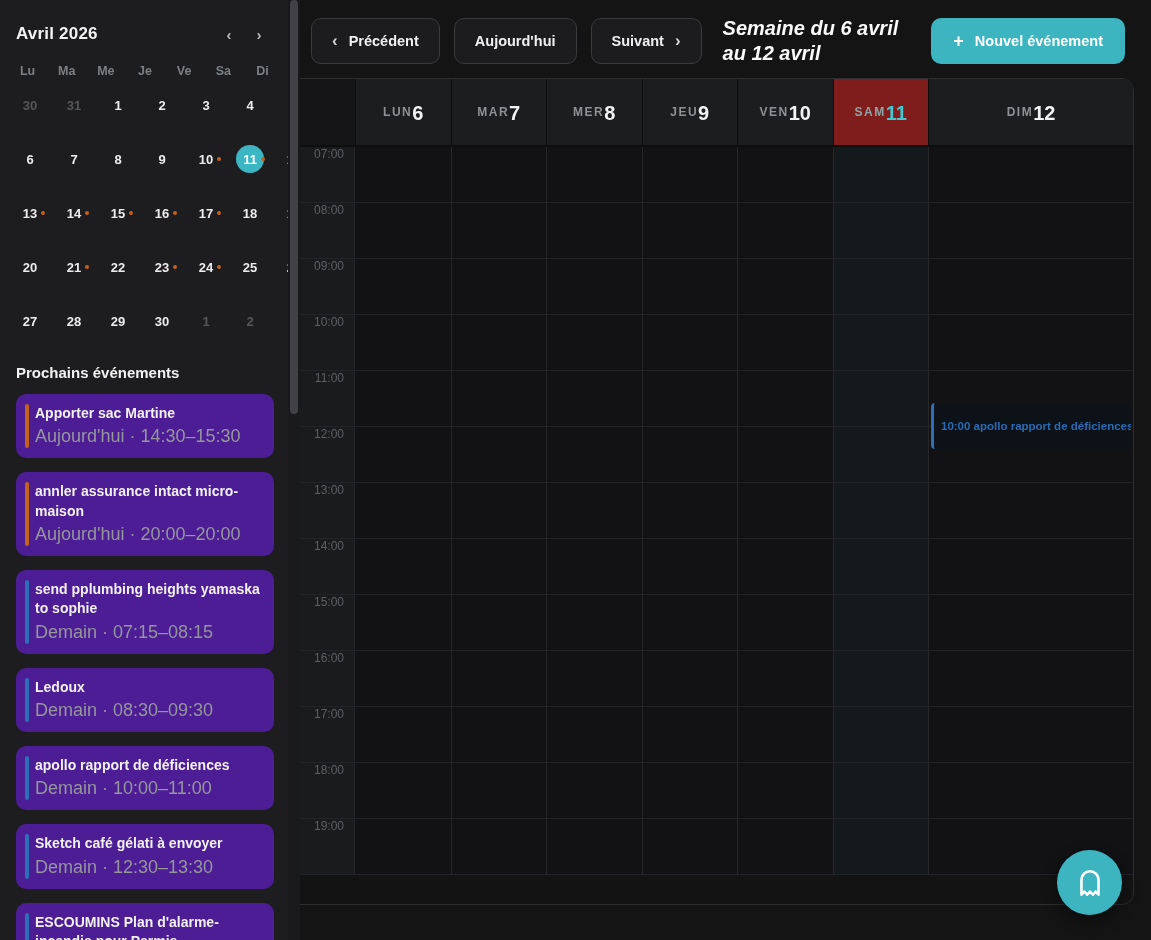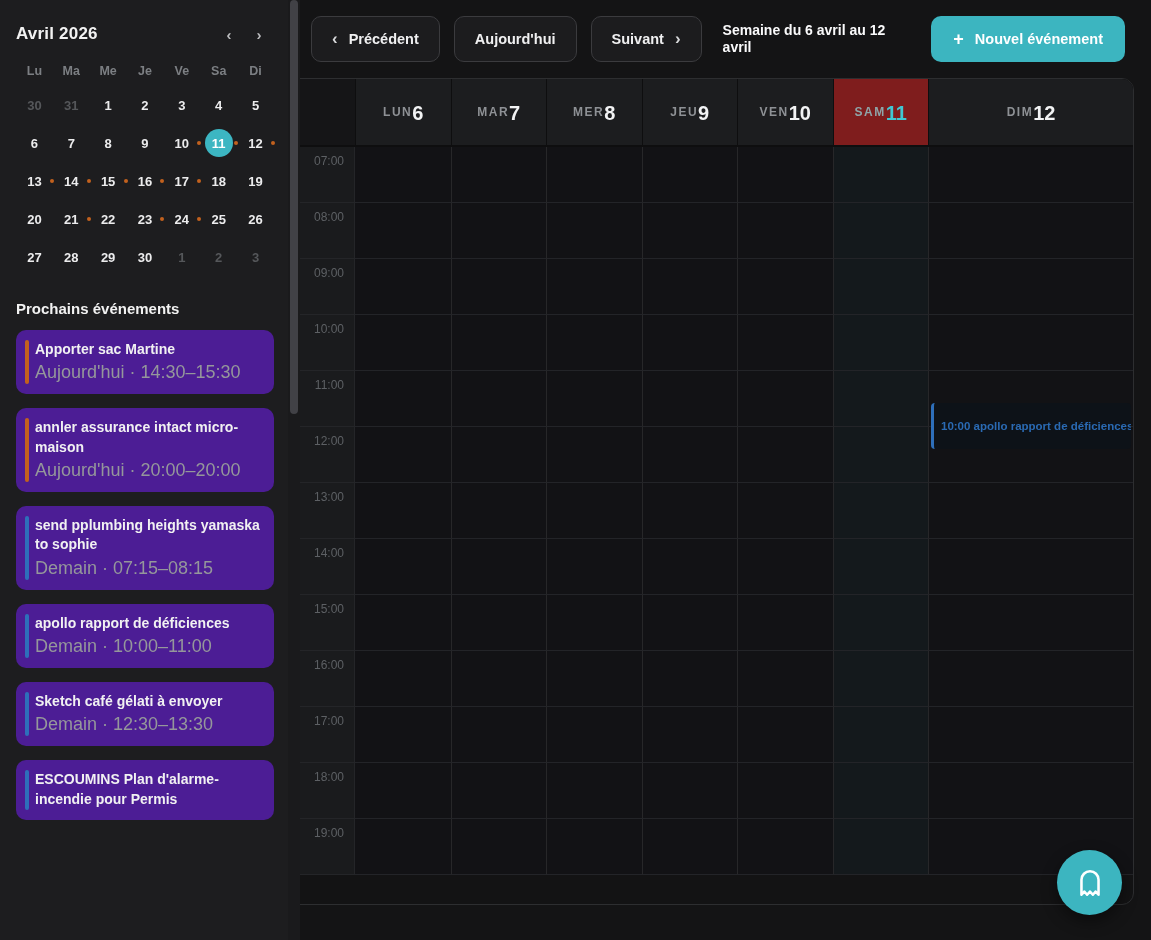--- a/index.html
+++ b/index.html
@@ -17,21 +17,21 @@
     width:288px; height:940px; background:#1d1d1f;
     padding:20px 14px 17px 16px; overflow:hidden; position:relative; flex:0 0 288px;
   }
   .side-scrollbar { position:absolute; left:288px; top:0; width:12px; height:940px; background:#1a1a1c; flex:0 0 12px; z-index:5; }
   .side-scrollbar .thumb { position:absolute; left:2px; top:0; width:8px; height:414px; background:#414146; border-radius:4px; }
 
   .cal-head { display:flex; align-items:center; margin:4px 0 12px; }
   .cal-title { flex:1; font-size:17px; font-weight:bold; letter-spacing:.2px; }
   .cal-nav { color:#b9babc; font-size:15px; font-weight:bold; width:30px; text-align:center; cursor:pointer; }
 
-  .cal-grid { display:grid; grid-template-columns:repeat(7,1fr); }
+  .cal-grid { display:grid; grid-template-columns:repeat(7,1fr);gap:16px; }
   .cal-wd { height:30px; display:flex; align-items:center; justify-content:center;
             color:#7c7f83; font-size:12.5px; font-weight:bold; }
   .cal-day { height:38px; position:relative; display:flex; align-items:center; justify-content:center;
              font-size:13px; font-weight:bold; color:#ececed; }
   .cal-day .num { width:28px; height:28px; display:flex; align-items:center; justify-content:center; border-radius:50%; }
   .cal-day.muted { color:#55575a; }
   .cal-day.selected .num { background:#3cb6c2; color:#ffffff; }
   .cal-day .dot { position:absolute; right:-1px; top:50%; margin-top:-2px; width:4px; height:4px;
                   border-radius:50%; background:#c2611e; }
 
@@ -41,42 +41,42 @@
   .ev-title { font-size:14px; font-weight:bold; line-height:1.38; color:#f1f1f2; }
   .ev-when { font-size:18px; color:#95979b; margin-top:3px; }
 
   
   .main { position:relative; flex:1; background:#141415; }
   .main-header { display:flex; align-items:center; padding:16px 26px 0 23px; }
   .btn { height:46px; padding:0 20px; background:#1c1c1e; border:1px solid #3b3b3e; border-radius:10px;
          color:#f0f0f1; font-size:14.5px; font-weight:bold; display:inline-flex; align-items:center;
          gap:11px; margin-right:14px; cursor:pointer; }
   .btn .chev { font-size:17px; color:#d7d8da; font-weight:bold; }
-  .week-title { width:178px; font-size:14px; font-weight:bold; line-height:1.25; margin-left:7px; color:#fafafb; }
+  .week-title { width:178px; font-size:20px; font-weight:bold; line-height:1.25; margin-left:7px; color:#fafafb;font-style:italic; }
   .btn-new { margin-left:auto; height:46px; padding:0 22px; background:#3cb5c0; border:none; border-radius:10px;
              color:#ffffff; font-size:14.5px; font-weight:bold; display:inline-flex; align-items:center; gap:11px; cursor:pointer; }
   .btn-new .plus { font-size:18px; font-weight:bold; }
 
   .grid-card { position:absolute; left:0; top:78px; width:846px; height:827px;
                background:#131314; border:1px solid #2d2e30; border-radius:12px; overflow:hidden; }
   .grid-head { display:flex; height:68px; background:#0e0e0f; border-bottom:2px solid #0e0e0f; }
   .gh-cell { background:#1c1d1f; border-left:1px solid #0e0e0f; flex:0 0 95.5px;
              display:flex; flex-direction:row; align-items:center; justify-content:center; }
   .gh-cell.corner { flex:0 0 66px; background:#151517; border-left:none; }
   .gh-cell.last { flex:1; }
   .gh-cell .dname { font-size:12px; font-weight:bold; letter-spacing:1.5px; color:#8e9195; }
   .gh-cell .dnum  { font-size:20px; font-weight:bold; color:#f2f3f4; margin-top:3px; }
   .gh-cell.today { background:#7f1d1d; }
   .gh-cell.today .dname { color:#8fa5a8; }
   .gh-cell.today .dnum  { color:#41c8d3; }
 
   .grid-body { position:relative; }
   .grow { display:flex; height:56px; }
   .g-gutter { flex:0 0 66px; background:#1a1b1d; border-bottom:1px solid #242528; border-right:1px solid #242528;
-              color:#5d6064; font-size:12px; text-align:right; padding:7px 10px 0 0; }
+              color:#5d6064; font-size:12px; text-align:right; padding:0 10px 0 0; }
   .g-cell { flex:0 0 95.5px; background:#121215; border-left:1px solid #272729; border-bottom:1px solid #232428; }
   .g-cell:nth-child(2) { border-left:none; }
   .g-cell.today { background:#14191c; }
   .g-cell.last { flex:1; }
 
   .grid-event { position:absolute; left:642px; top:256px; width:200px; height:46px;
                 background:#0d1218; border-left:3px solid #2e6fba; border-radius:4px;
                 color:#2a6ab3; font-size:11.5px; font-weight:bold;
                 display:flex; align-items:center; padding:0 4px 0 7px;
                 white-space:nowrap; overflow:hidden; cursor:pointer; }
@@ -236,20 +236,25 @@
           <div class="ev-title">annler assurance intact micro-maison</div>
           <div class="ev-when">Aujourd'hui · 20:00–20:00</div>
         </div>
         <div class="ev-card">
           <div class="ev-bar" style="background: rgb(46, 111, 186);"></div>
           <div class="ev-title">send pplumbing heights yamaska to sophie</div>
           <div class="ev-when">Demain · 07:15–08:15</div>
         </div>
         <div class="ev-card">
           <div class="ev-bar" style="background: rgb(46, 111, 186);"></div>
+          <div class="ev-title">Ledoux</div>
+          <div class="ev-when">Demain · 08:30–09:30</div>
+        </div>
+        <div class="ev-card">
+          <div class="ev-bar" style="background: rgb(46, 111, 186);"></div>
           <div class="ev-title">apollo rapport de déficiences</div>
           <div class="ev-when">Demain · 10:00–11:00</div>
         </div>
         <div class="ev-card">
           <div class="ev-bar" style="background: rgb(46, 111, 186);"></div>
           <div class="ev-title">Sketch café gélati à envoyer</div>
           <div class="ev-when">Demain · 12:30–13:30</div>
         </div>
         <div class="ev-card">
           <div class="ev-bar" style="background: rgb(46, 111, 186);"></div>

